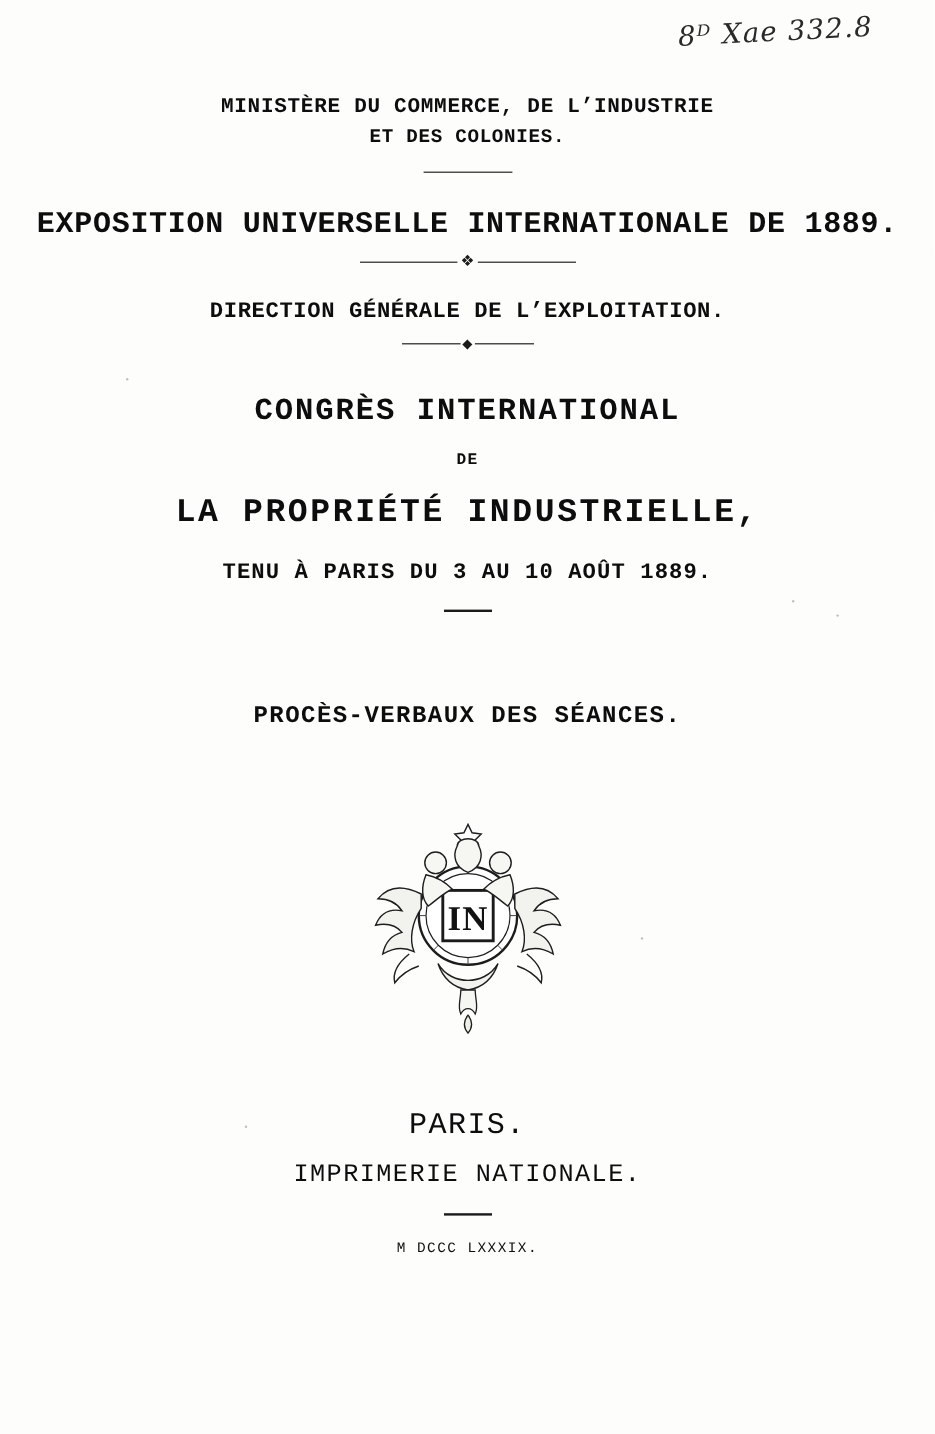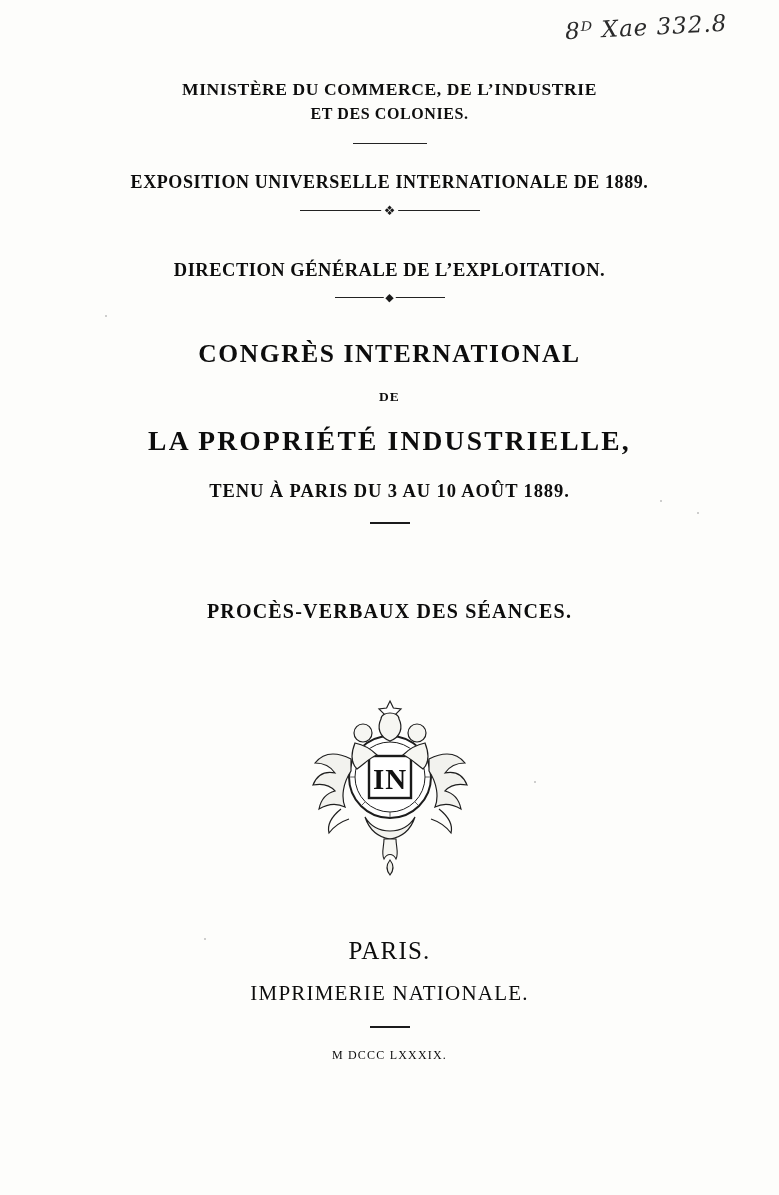--- a/index.html
+++ b/index.html
@@ -33,44 +33,43 @@
     white-space: nowrap;
   }
   .content {
     position: absolute;
     left: 0;
     right: 0;
     top: 76px;
     text-align: center;
   }
   .line {
-    font-family: Liberation Serif, serif;
+    font-family: Liberation Mono, monospace;
     font-weight: bold;
     color: #0d0d0d;
     text-transform: none;
     white-space: nowrap;
   }
   .l-ministere {
     font-size: 17.5px;
     letter-spacing: 0.6px;
     line-height: 1.55;
   }
   .l-ministere2 {
     font-size: 16px;
     letter-spacing: 0.6px;
     margin-top: 2px;
   }
   .l-expo {
-    font-size: 18px;
+    font-size: 25px;
     letter-spacing: 0.6px;
   }
   .l-direction {
     font-size: 18.5px;
     letter-spacing: 0.5px;
-    margin-top: 19px;
   }
   .l-congres {
     font-size: 25.5px;
     letter-spacing: 1.6px;
   }
   .l-de {
     font-size: 13.5px;
     letter-spacing: 1px;
   }
   .l-propriete {

